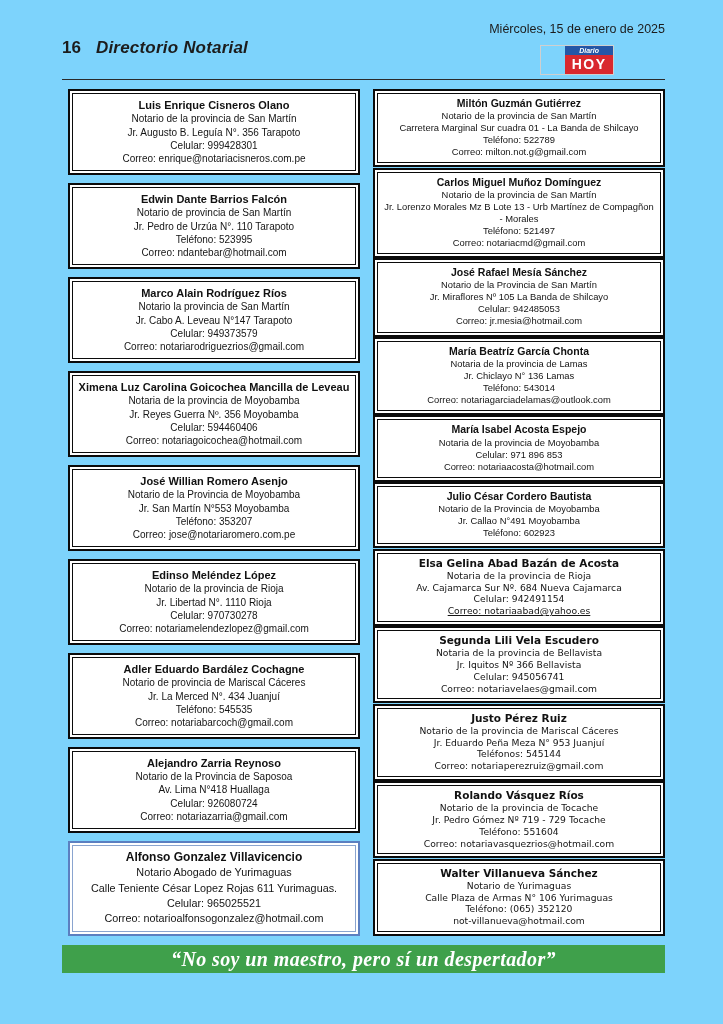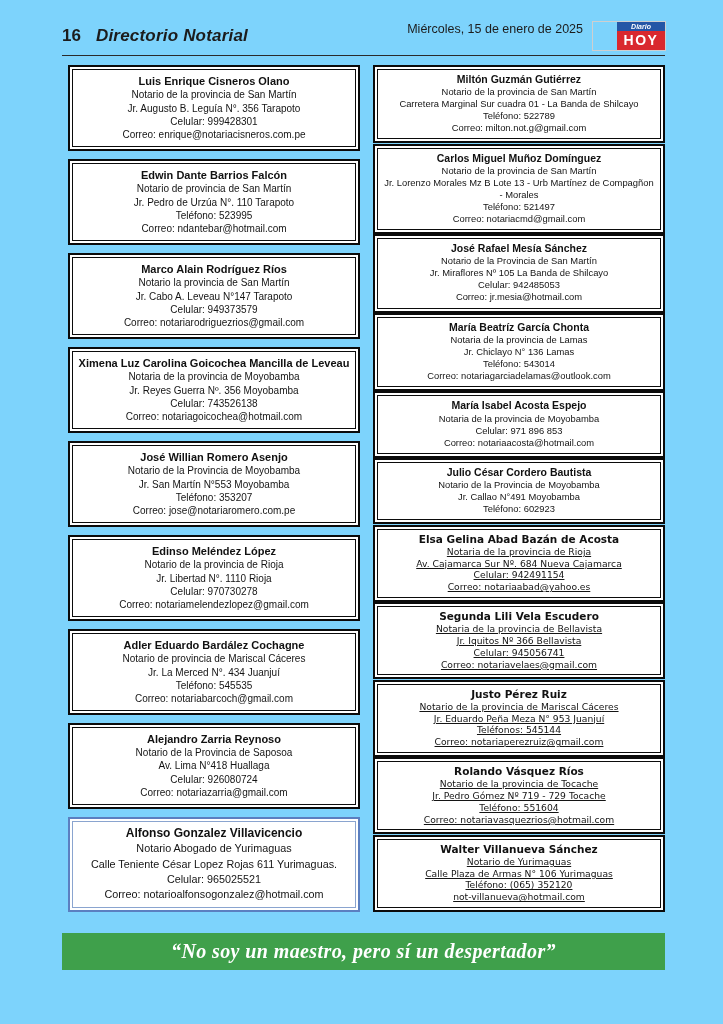--- a/index.html
+++ b/index.html
@@ -17,48 +17,48 @@
   }
   
   .header{
     display:flex;justify-content:space-between;align-items:center;
     border-bottom:1.5px solid #2a2a2a;
     padding-bottom:5px;
   }
   .header-left{display:flex;align-items:baseline;gap:15px;}
   .page-number{font-size:17px;font-weight:bold;color:#1c1c1c;}
   .page-title{font-size:17px;font-weight:bold;color:#1c1c1c;letter-spacing:.2px;font-style:italic;}
-  .header-right{display:flex;gap:10px;}
+  .header-right{display:flex;align-items:center;gap:10px;flex-direction:column;}
   .page-date{font-size:12.5px;color:#1c1c1c;}
   .logo{width:48px;box-shadow:0 0 0 1px #cfcfcf;padding-left:24px;}
   .logo-top{background:#2456a6;color:#fff;font-size:7px;font-weight:bold;font-style:italic;text-align:center;padding:1px 0;line-height:1;}
   .logo-main{background:#d9282e;color:#fff;font-weight:bold;font-size:14px;text-align:center;letter-spacing:1.5px;padding:2px 0 3px;line-height:1;}
   
   .columns{display:flex;gap:13px;margin-top:9px;height:847px;padding-left:6px;}
   .col{flex:1;display:flex;flex-direction:column;justify-content:space-between;min-width:0;}
   .entry{border:2px solid #0b0b0b;padding:2px;background:#fff;}
   .entry-inner{border:1px solid #0b0b0b;padding:4px 5px 5px;text-align:center;}
   .entry-name{font-weight:bold;font-size:11px;line-height:1.3;white-space:nowrap;}
   .entry-line{font-size:10px;line-height:1.33;color:#141414;white-space:nowrap;}
   
   .col-right .entry-inner{padding:3px 4px 4px;}
   .col-right .entry-name{font-size:10.5px;line-height:1.25;}
   .col-right .entry-line{font-size:9.4px;line-height:1.28;}
   
   .entry.alt{font-family:"DejaVu Sans", sans-serif;}
-  .entry.alt .entry-line{font-size:9.2px;text-decoration:underline;}
+  .entry.alt .entry-line{font-size:9.2px;}
   
   .entry.highlight{border-color:#5b7fc0;}
   .entry.highlight .entry-inner{border-color:#8aa4cf;}
   .entry.highlight .entry-name{font-size:12px;}
   .entry.highlight .entry-line{font-size:10.8px;line-height:1.4;}
   .entry-line.underline{text-decoration:underline;}
   
   .banner{
-    margin-top:21px;height:37px;background:#3fa04b;
+    margin-top:9px;height:28px;background:#3fa04b;
     display:flex;align-items:center;justify-content:center;
   }
   .banner-quote{
     color:#fff;font-family:"Liberation Serif", serif;
     font-weight:bold;font-style:italic;font-size:20px;letter-spacing:.4px;
   }
 </style>
 </head>
 <body>
 
@@ -105,21 +105,21 @@
             <div class="entry-line">Jr. Cabo A. Leveau N°147 Tarapoto</div>
             <div class="entry-line">Celular: 949373579</div>
             <div class="entry-line">Correo: notariarodriguezrios@gmail.com</div>
           </div>
         </div>
         <div class="entry">
           <div class="entry-inner">
             <div class="entry-name">Ximena Luz Carolina Goicochea Mancilla de Leveau</div>
             <div class="entry-line">Notaria de la provincia de Moyobamba</div>
             <div class="entry-line">Jr. Reyes Guerra Nº. 356 Moyobamba</div>
-            <div class="entry-line">Celular: 743526138</div>
+            <div class="entry-line">Celular: 594460406</div>
             <div class="entry-line">Correo: notariagoicochea@hotmail.com</div>
           </div>
         </div>
         <div class="entry">
           <div class="entry-inner">
             <div class="entry-name">José Willian Romero Asenjo</div>
             <div class="entry-line">Notario de la Provincia de Moyobamba</div>
             <div class="entry-line">Jr. San Martín N°553 Moyobamba</div>
             <div class="entry-line">Teléfono: 353207</div>
             <div class="entry-line">Correo: jose@notariaromero.com.pe</div>

